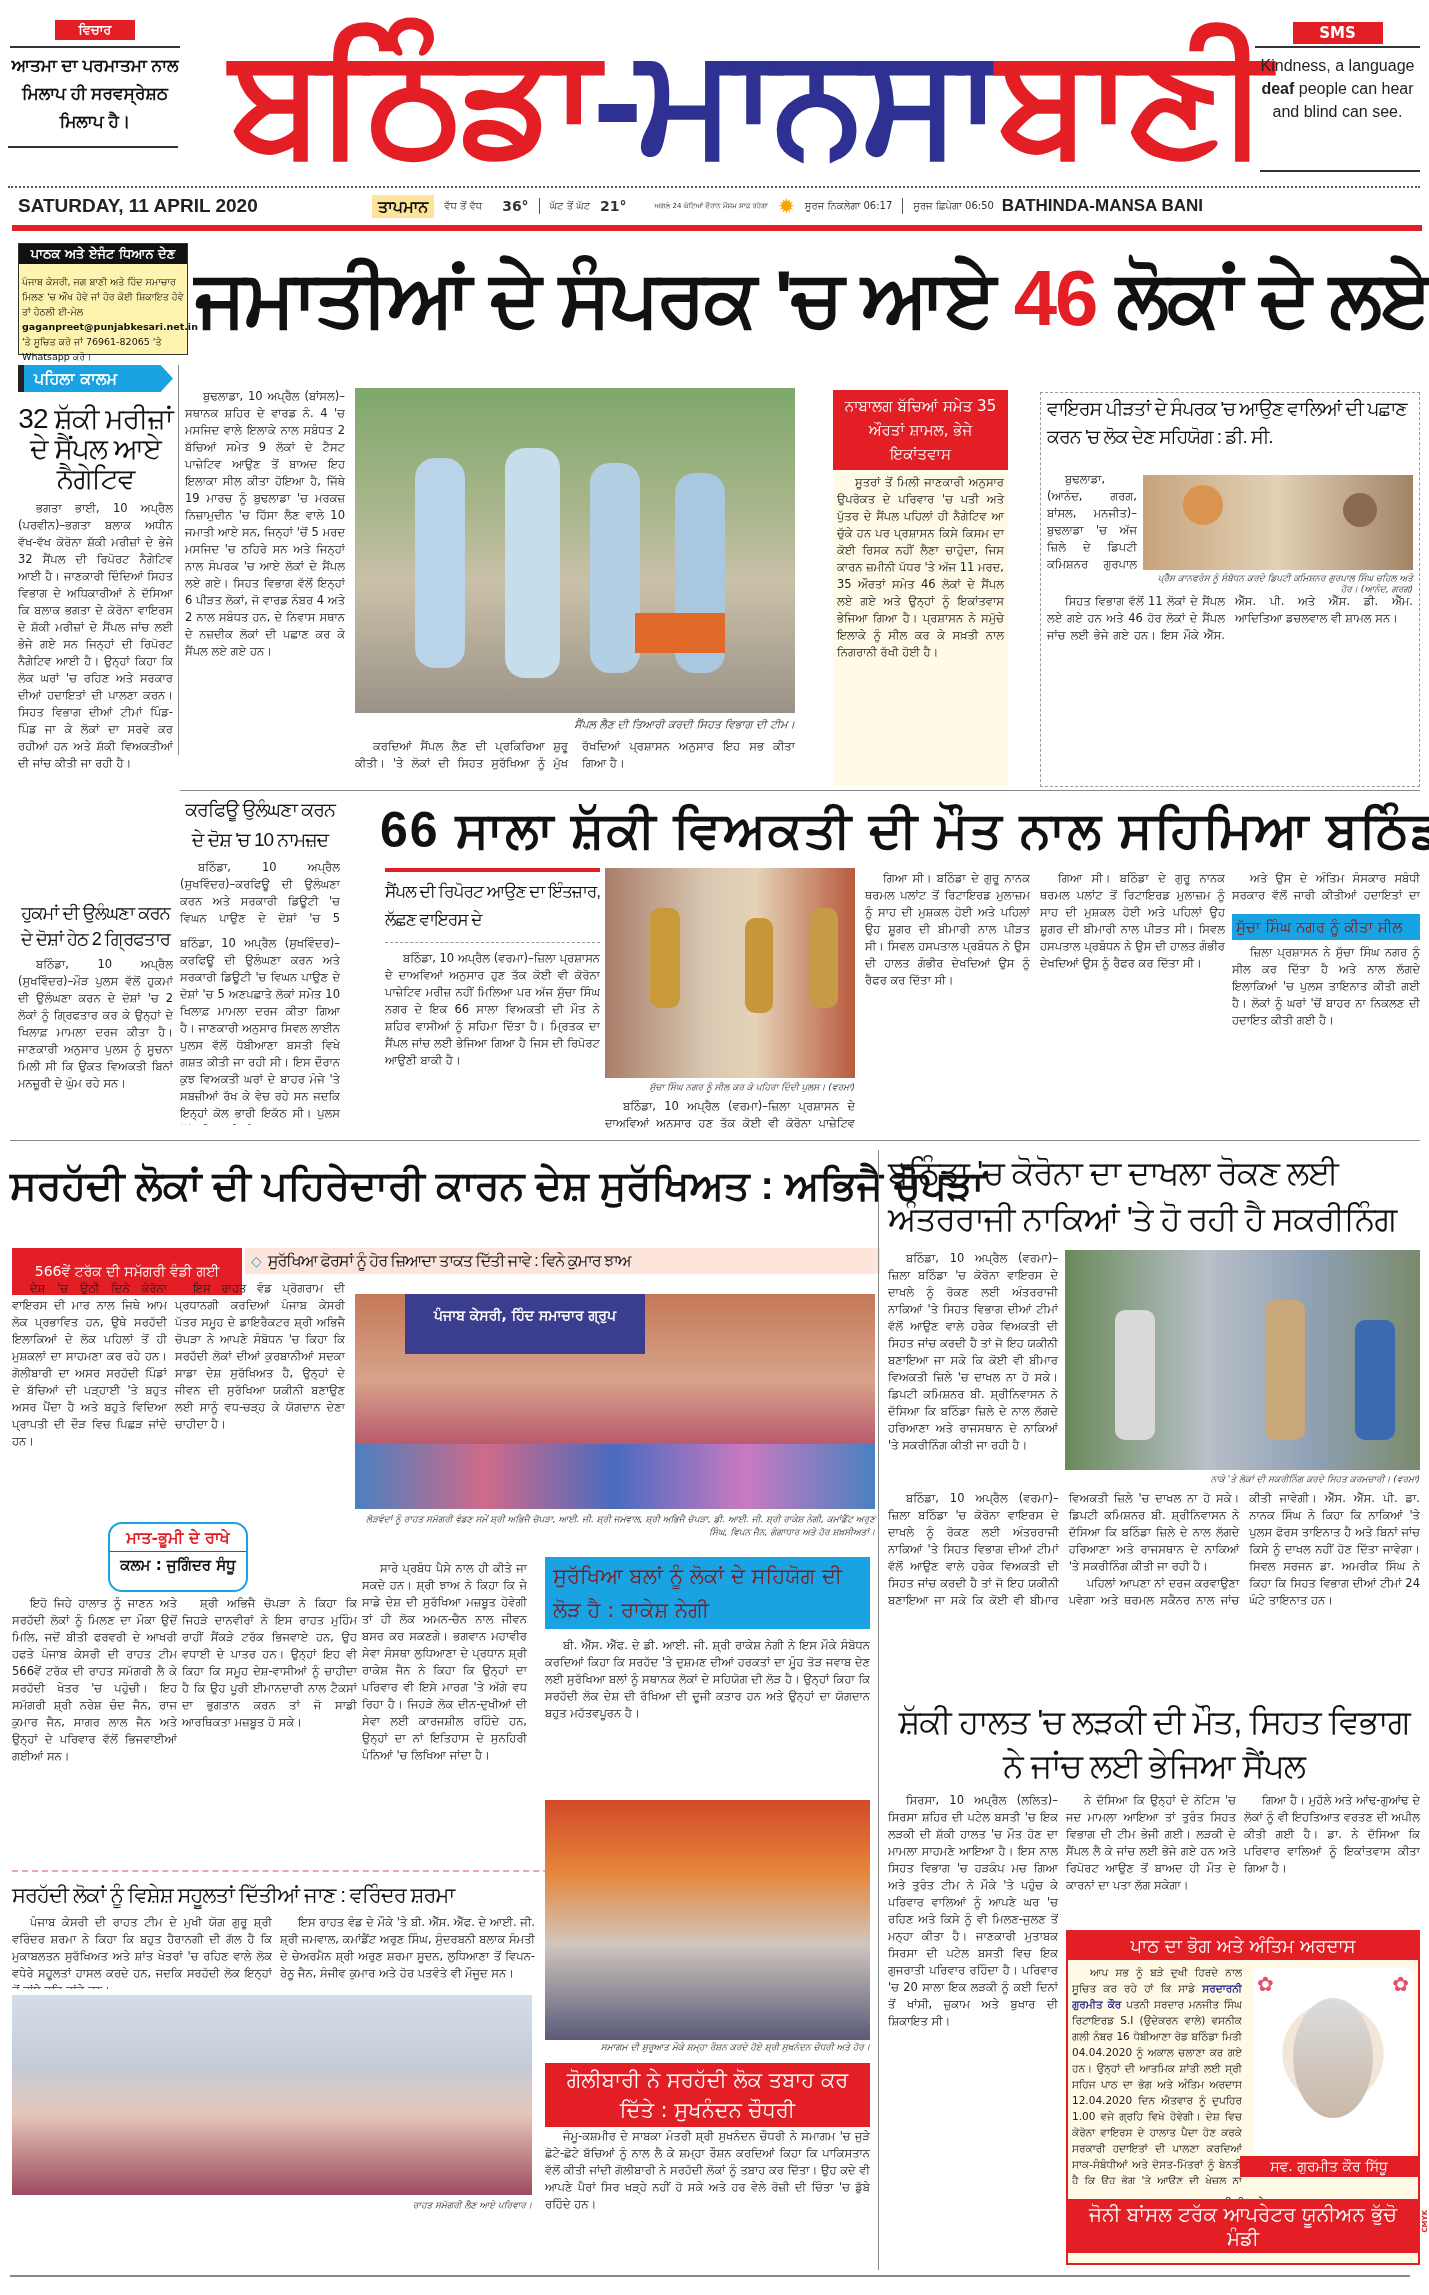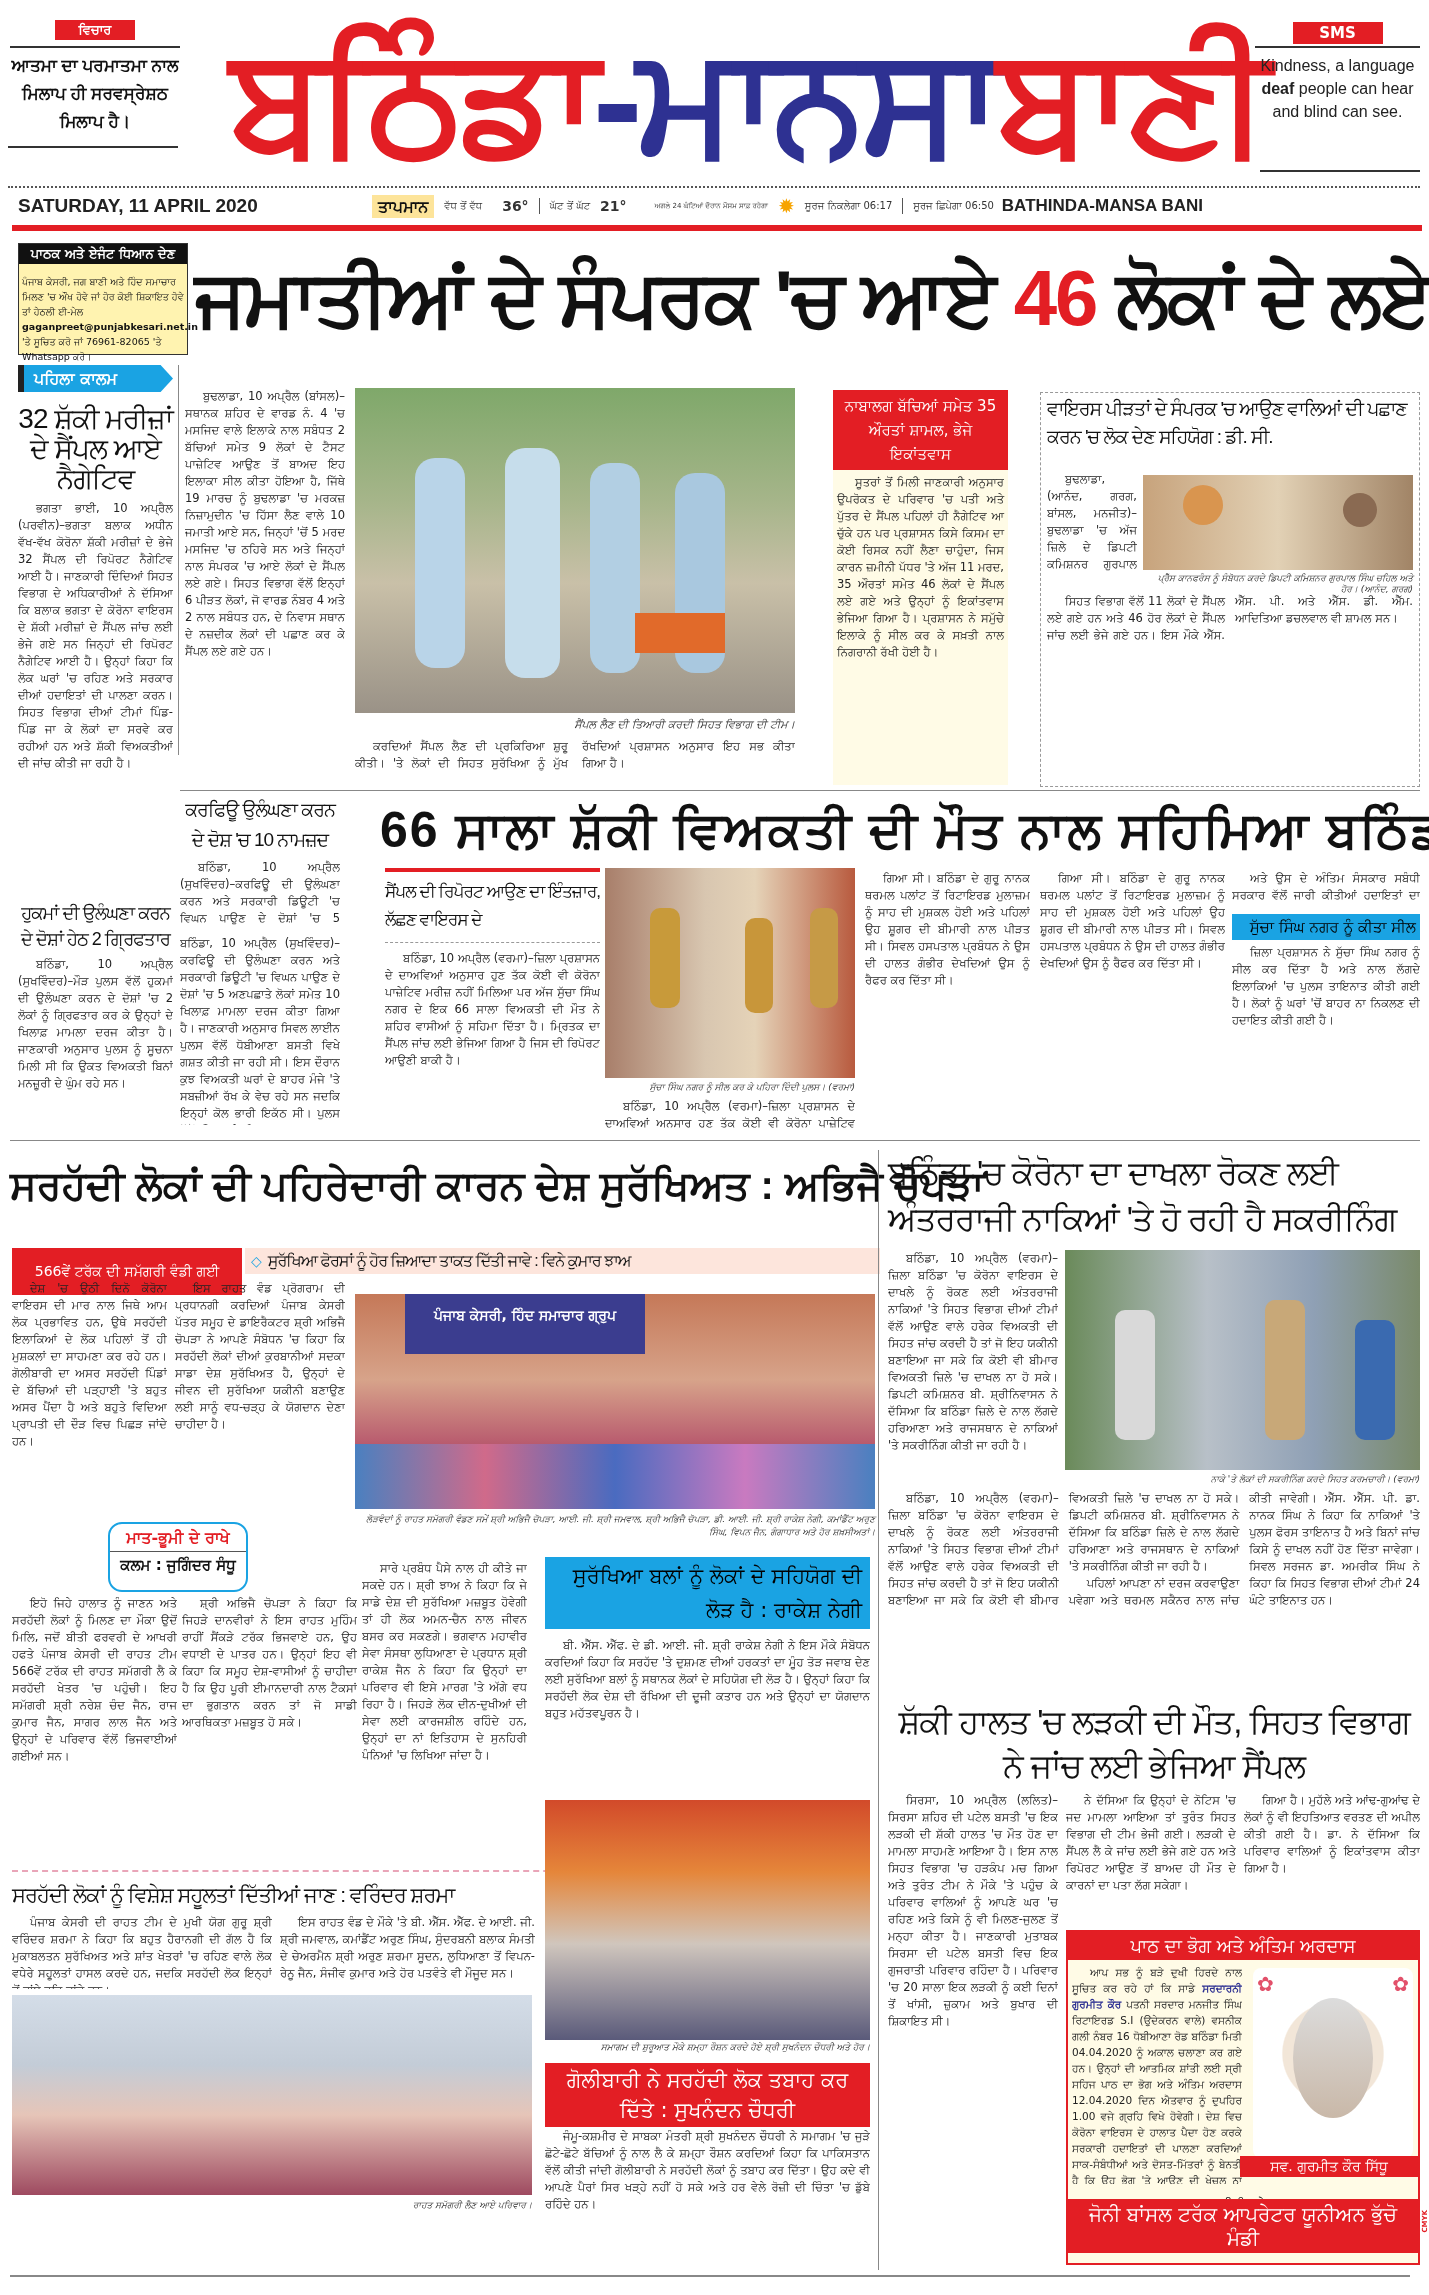--- a/index.html
+++ b/index.html
@@ -4,21 +4,21 @@
 <style>
 *{box-sizing:border-box;margin:0;padding:0}
 body{width:1429px;height:2295px;background:#fff;font-family:"DejaVu Sans",sans-serif;color:#111;position:relative;overflow:hidden}
 .abs{position:absolute}
 .body-text{font-size:11.5px;line-height:17px;color:#222;text-align:justify;overflow:hidden}
 .body-text p{text-indent:18px}
 .hl{font-family:"Liberation Sans",sans-serif;font-weight:700;color:#111;line-height:1.05;letter-spacing:-1px}
 .photo{overflow:hidden}
 .caption{font-size:11px;font-style:italic;color:#333;text-align:right}
 .redbox{background:#e31e24;color:#fff;font-weight:700;text-align:center}
-.bluebox{background:#1aa3e3;color:#000000;font-weight:700;text-align:right}
+.bluebox{background:#1aa3e3;color:#7f1d1d;font-weight:700;text-align:left}
 .rule-v{position:absolute;width:1px;background:#888}
 .rule-h{position:absolute;height:1px;background:#888}
 </style>
 </head>
 <body>
 
 <div class="abs" style="left:0;top:0;width:1215px;height:225px">
   <div class="abs" style="left:10px;top:20px;width:170px;height:140px">
     <div style="background:#e31e24;color:#fff;font-weight:700;font-size:13px;width:80px;margin:0 auto;text-align:center;padding:2px 0">ਵਿਚਾਰ</div>
     <div style="border-top:2px solid #333;margin-top:6px"></div>

